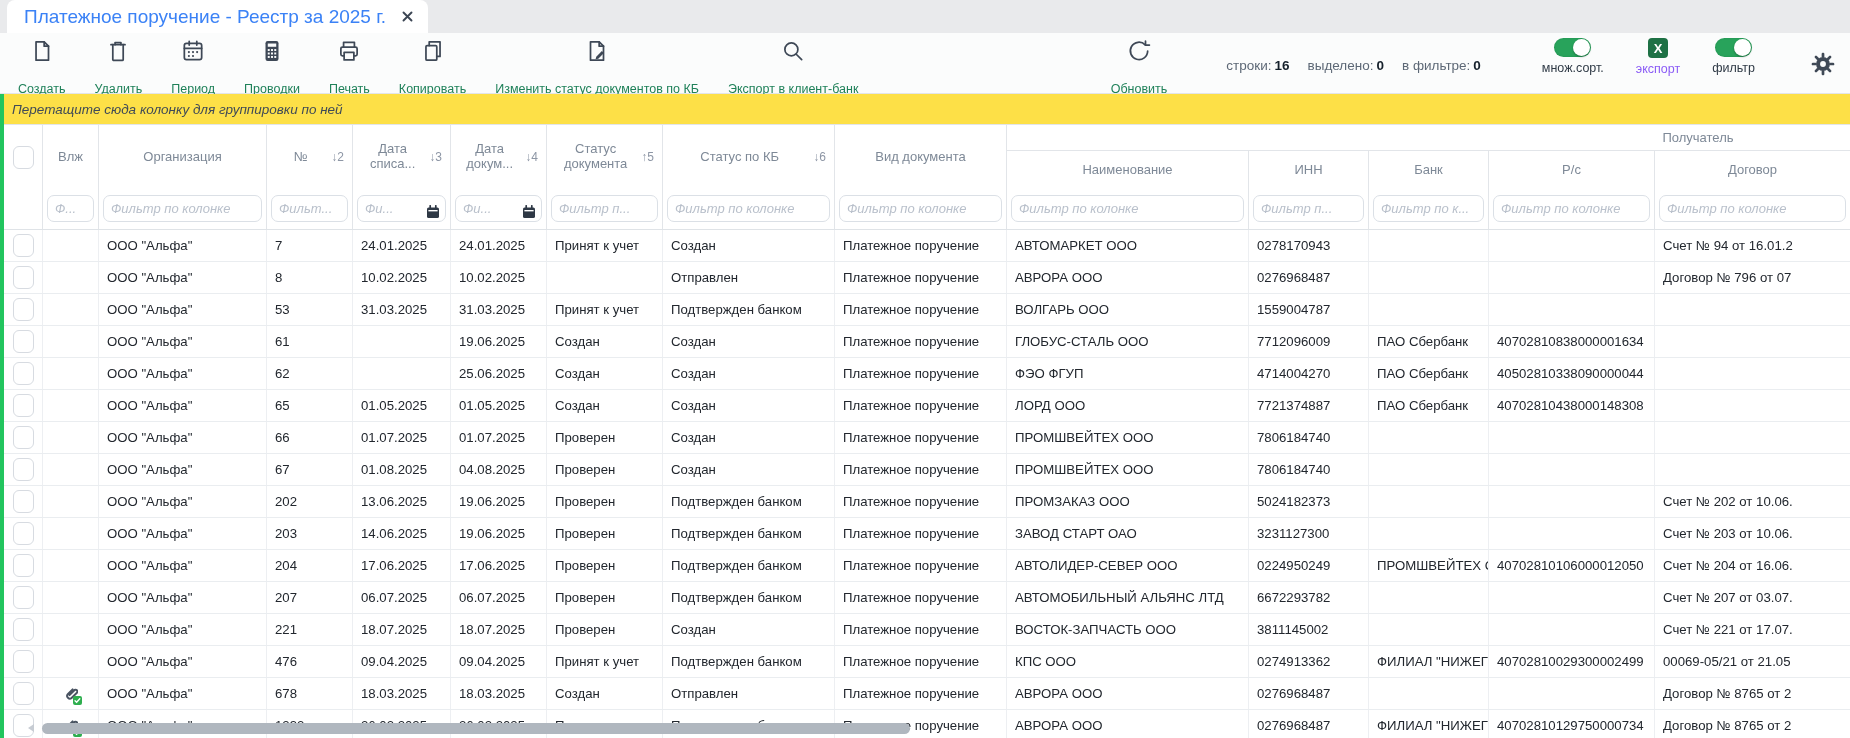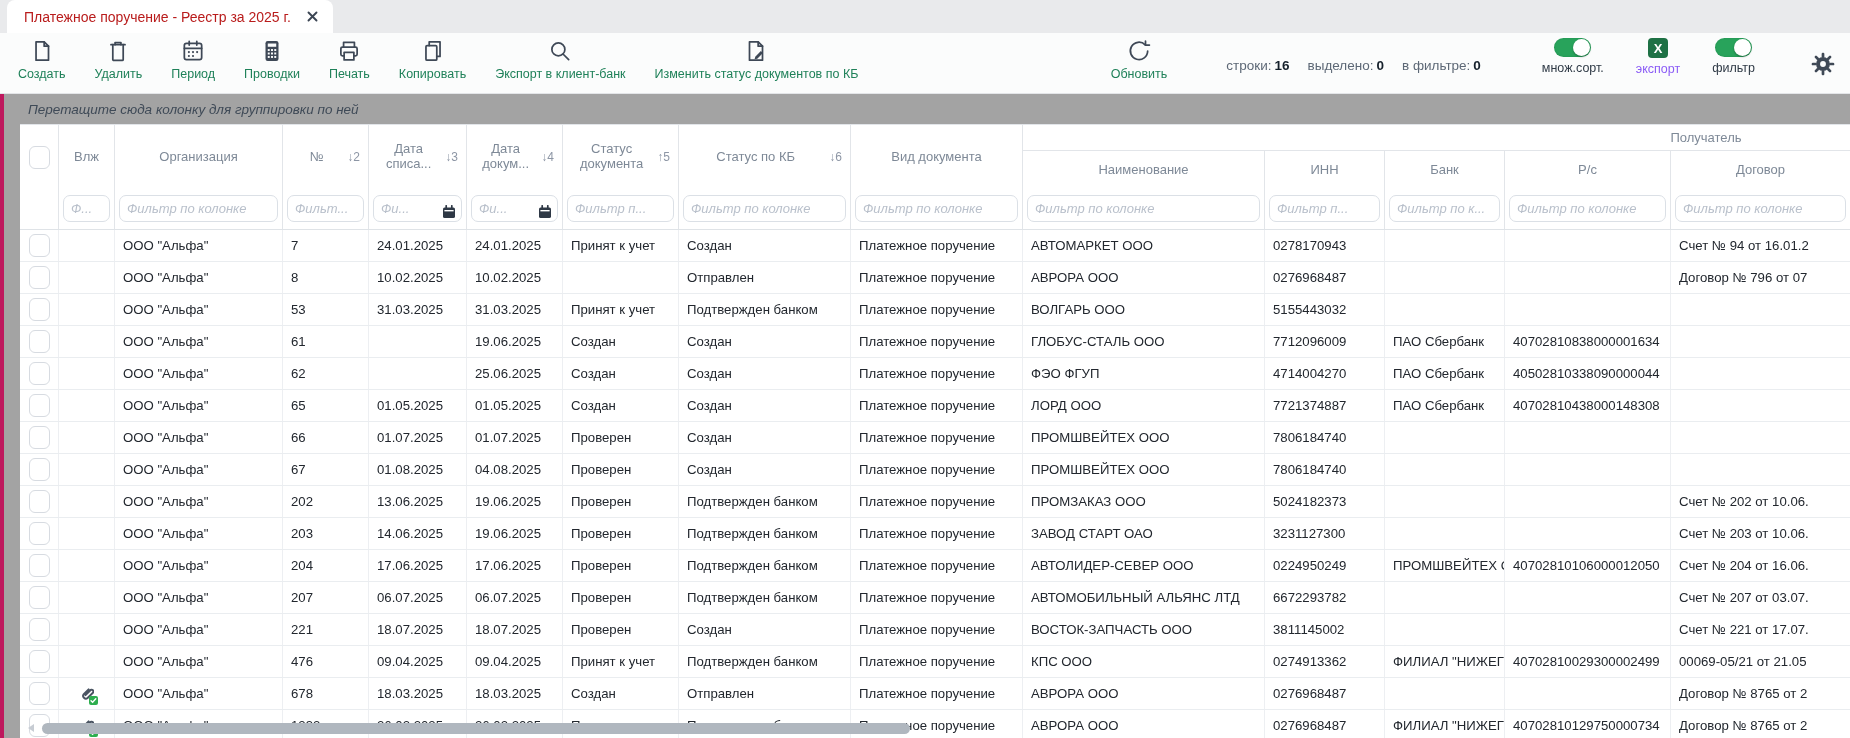--- a/index.html
+++ b/index.html
@@ -2,43 +2,43 @@
 <html><head>
 <meta charset="utf-8">
 <style>
   html,body{margin:0;padding:0;background:#fff;}
   body{width:1850px;height:738px;overflow:hidden;font-family:"Liberation Sans",sans-serif;-webkit-font-smoothing:antialiased;}
   .app{width:1850px;height:738px;display:flex;flex-direction:column;background:#fff;}
 
   
   .tabbar{height:33px;background:#e9eaec;display:flex;align-items:flex-end;flex:none;}
   .tab{height:33px;margin-left:7px;background:#fff;border-radius:8px 8px 0 0;display:flex;align-items:center;gap:16px;padding:0 15px 0 17px;}
-  .tab-title{font-size:14px;color:#b91c1c;white-space:nowrap;}
+  .tab-title{font-size:19px;color:#3b82f6;white-space:nowrap;}
   .tab-close{display:flex;align-items:center;cursor:pointer;}
 
   
   .toolbar{height:55px;flex:none;background:#fbfcfc;border-bottom:1px solid #e3e5e8;display:flex;align-items:flex-start;padding:5px 14px 0 18px;gap:29px;}
-  .tbtn{display:flex;flex-direction:column;align-items:center;gap:3px;cursor:pointer;}
+  .tbtn{display:flex;flex-direction:column;align-items:center;gap:18px;cursor:pointer;}
   .tbtn .lbl{font-size:12.5px;color:#1f8159;white-space:nowrap;}
   .tbtn svg{display:block;}
   .ico{stroke:#3e4856;fill:none;stroke-width:1.6;stroke-linecap:round;stroke-linejoin:round;}
   .refresh-btn{margin-left:auto;}
   .counters{display:flex;gap:18px;align-self:center;margin-left:30px;margin-right:4px;font-size:13.5px;color:#5d6876;white-space:nowrap;}
   .counter b{color:#15202b;margin-left:3px;}
   .toggles{display:flex;gap:32px;margin-left:28px;}
   .tglblock{display:flex;flex-direction:column;align-items:center;gap:4px;cursor:pointer;}
   .tglblock .lbl{font-size:12.5px;color:#2f3a46;white-space:nowrap;}
   .tglblock .lbl.green{color:#8b5cf6;}
   .switch{width:37px;height:19px;border-radius:10px;background:#28a35b;position:relative;box-shadow:inset 0 0 2px rgba(0,0,0,.15);}
   .switch::after{content:"";position:absolute;right:1px;top:1px;width:17px;height:17px;border-radius:50%;background:#fff;box-shadow:0 1px 2px rgba(0,0,0,.3);}
   .xlicon{width:20px;height:20px;border-radius:4px;background:#1e7145;color:#fff;font-weight:bold;font-size:13px;display:flex;align-items:center;justify-content:center;}
   .gear{align-self:center;margin-left:26px;cursor:pointer;}
 
   
-  .panel{flex:1;position:relative;border-left:4px solid #be185d;overflow:hidden;background:#a3a3a3;padding-left:16px;}
+  .panel{flex:1;position:relative;border-left:4px solid #22c55e;overflow:hidden;background:#fde047;}
   .groupbar{height:30px;display:flex;align-items:center;padding-left:8px;font-style:italic;font-size:13.5px;color:#3f4a57;}
   .grid{display:grid;grid-template-columns:38px 56px 168px 86px 98px 96px 116px 172px 172px 242px 120px 120px 166px minmax(0,1fr);}
   .thead{border-top:1px solid #e2e5e9;border-bottom:1px solid #dfe3e7;grid-template-rows:26px 38px 40px;background:#fff;}
   .hc{display:flex;align-items:center;padding:0 5px;color:#7e8997;font-size:13px;overflow:hidden;}
   .bl{border-left:1px solid #e2e5e9;}
   .hlabel{flex:1;text-align:center;line-height:1.15;}
   .hsort{color:#8d96a5;font-size:12px;margin-left:2px;padding-right:3px;white-space:nowrap;}
   .hgroup{border-bottom:1px solid #e2e5e9;justify-content:center;padding-left:544px;}
   .fcell{padding:6px 4px 0 4px;display:block;}
   .fin{position:relative;}
@@ -149,35 +149,35 @@
           <svg class="ico" width="26" height="26" viewBox="0 0 24 24">
             <path d="M8.5 7V3.5h10V17h-3"></path>
             <rect x="5.5" y="7" width="10" height="13.5" rx="1"></rect>
           </svg>
         </span>
       <span class="lbl">Копировать</span>
     </div>
     <div class="tbtn">
       <span>
           <svg class="ico" width="26" height="26" viewBox="0 0 24 24">
-            <circle cx="10.5" cy="10.5" r="6"></circle>
-            <path d="M15 15l5 5"></path>
-          </svg>
-        </span>
-      <span class="lbl">Экспорт в клиент-банк</span>
-    </div>
-    <div class="tbtn">
-      <span>
-          <svg class="ico" width="26" height="26" viewBox="0 0 24 24">
             <path d="M6 3.5h8l4 4v13H6z"></path>
             <path d="M14 3.5v4h4"></path>
             <path d="M11.3 17.2l5.2-5.2 1.9 1.9-5.2 5.2-2.5.6z" fill="#3e4856" stroke="none"></path>
           </svg>
         </span>
       <span class="lbl">Изменить статус документов по КБ</span>
+    </div>
+    <div class="tbtn">
+      <span>
+          <svg class="ico" width="26" height="26" viewBox="0 0 24 24">
+            <circle cx="10.5" cy="10.5" r="6"></circle>
+            <path d="M15 15l5 5"></path>
+          </svg>
+        </span>
+      <span class="lbl">Экспорт в клиент-банк</span>
     </div>
     <div class="tbtn refresh-btn">
       <span>
           <svg class="ico" width="26" height="26" viewBox="0 0 24 24">
             <path d="M20 12a8 8 0 1 1-2.3-5.7"></path>
             <path d="M18 2.9v3.6h3.6"></path>
           </svg>
         </span>
       <span class="lbl">Обновить</span>
     </div>
@@ -367,21 +367,21 @@
       </span>
     </div>
     <div class="td">ООО "Альфа"</div>
     <div class="td">53</div>
     <div class="td">31.03.2025</div>
     <div class="td">31.03.2025</div>
     <div class="td">Принят к учет</div>
     <div class="td">Подтвержден банком</div>
     <div class="td">Платежное поручение</div>
     <div class="td">ВОЛГАРЬ ООО</div>
-    <div class="td">5155443032</div>
+    <div class="td">1559004787</div>
     <div class="td"></div>
     <div class="td"></div>
     <div class="td"></div>
   </div>
 
   <div class="trow">
     <div class="td">
             <span class="cb"></span>
           </div>
     <div class="td c-att">

